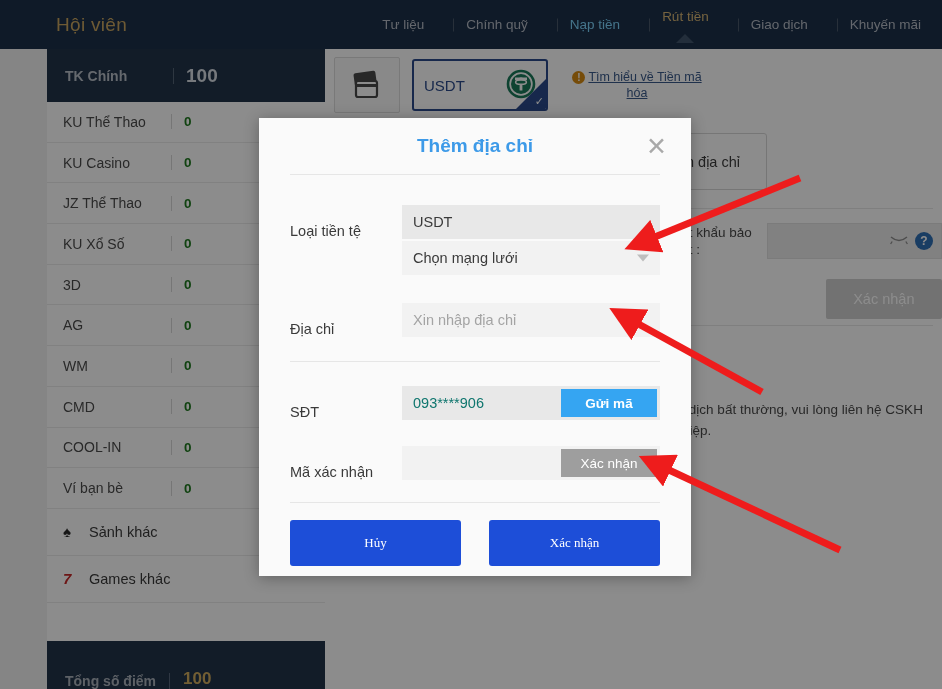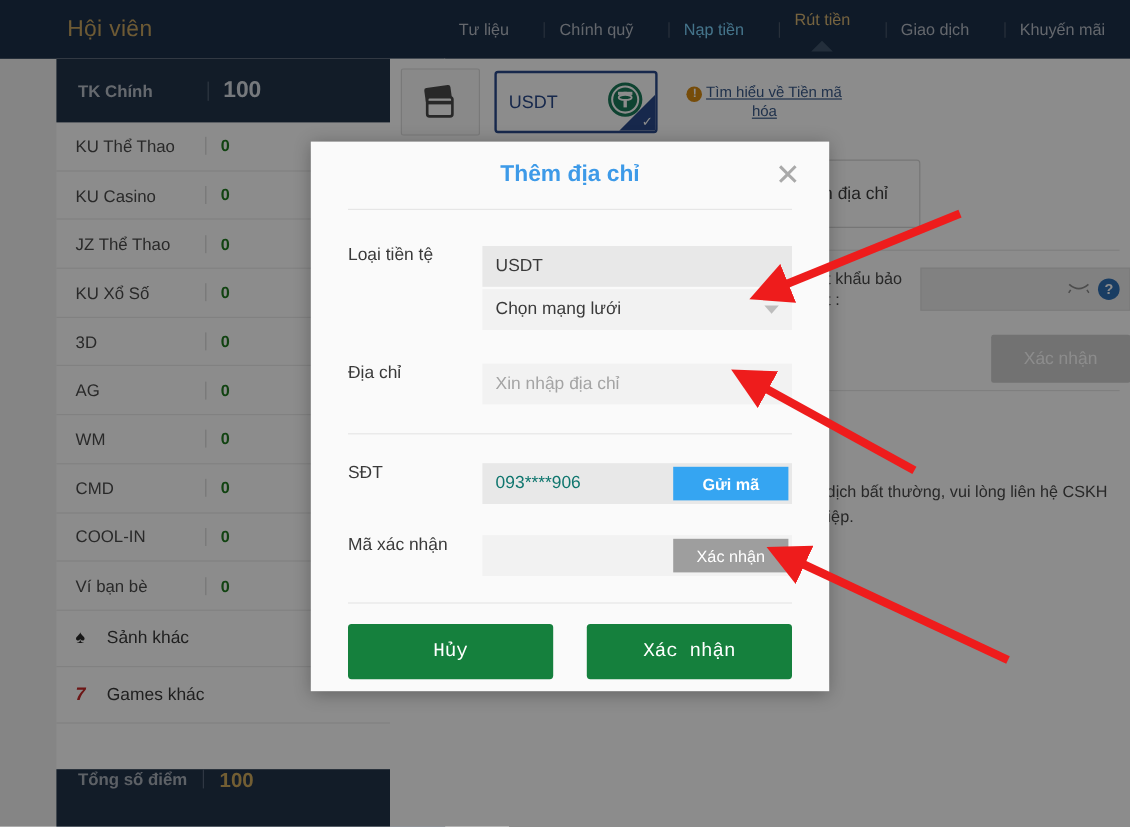--- a/index.html
+++ b/index.html
@@ -67,21 +67,21 @@
   .row .div { width: 1px; height: 15px; background: #d8d8d8; margin-right: 12px; }
   .row .val { color: #1f7a1f; font-size: 13.5px; font-weight: bold; }
   .row.sec { height: 47px; color: #3a3a3a; font-size: 14.5px; position: relative; }
   .row.sec .ic { width: 26px; font-size: 15px; }
   .chev {
     position: absolute; right: 18px; top: 50%; transform: translateY(-50%);
     color: #9a9a9a; font-size: 13px;
   }
   .totbar {
     position: absolute; left: 0; bottom: 0; width: 324px; height: 48px;
-    background: #22344a; display: flex; align-items: flex-start; padding: 0 18px;
+    background: #22344a; display: flex; align-items: flex-end; padding: 0 18px;
   }
   .totbar .nm { color: #aab1bb; font-size: 14px; font-weight: bold; }
   .totbar .div { width: 1px; height: 16px; background: #56647a; margin: 0 13px; }
   .totbar .val { color: #d0ab5e; font-size: 17px; font-weight: bold; }
 
   
   .main { position: absolute; left: 325px; top: 49px; width: 617px; height: 640px; background: #fff; }
   .method-row { display: flex; align-items: center; height: 72px; padding-left: 9px; }
   .card-ico-box {
     width: 66px; height: 56px; border: 1px solid #dcdcdc; background: #fafafa;
@@ -164,21 +164,21 @@
     background: #fafafa; z-index: 60; box-shadow: 0 2px 14px rgba(0,0,0,.3);
   }
   .m-head { height: 56px; position: relative; display: flex; align-items: center; justify-content: center; }
   .m-title { color: #3d9ae8; font-size: 19px; font-weight: bold; }
   .m-close {
     position: absolute; right: 24px; top: 17px; color: #a9a9a9; font-size: 25px;
     cursor: pointer; line-height: 22px; font-weight: 300;
   }
   .m-hr { height: 1px; background: #e6e6e6; margin: 0 31px; }
   .m-body { padding: 14px 31px 0 31px; }
-  .f-row { display: flex; align-items: flex-start; margin-bottom: 0; }
+  .f-row { display: flex; align-items: flex-end; margin-bottom: 0; }
   .f-lbl { width: 112px; font-size: 14.5px; color: #3a3a3a; }
   .f-box {
     flex: 1; height: 34px; display: flex; align-items: center; padding: 0 11px;
     font-size: 14.5px; color: #3a3a3a; position: relative;
   }
   .f-box.grey { background: #e8e8e8; }
   .f-box.lgrey { background: #f2f2f2; }
   .f-box .ph { color: #a4a4a4; }
   .sel-caret {
     position: absolute; right: 11px; top: 50%; transform: translateY(-50%);
@@ -190,22 +190,22 @@
   .btn-send {
     width: 96px; height: 28px; margin-right: 3px; background: #35a5f2; color: #fff;
     border: none; font-size: 13.5px; font-family: inherit; font-weight: bold; cursor: pointer;
   }
   .btn-verify {
     width: 96px; height: 28px; margin-right: 3px; background: #9e9e9e; color: #fff;
     border: none; font-size: 13.5px; font-family: inherit; cursor: pointer;
   }
   .m-foot { display: flex; gap: 28px; padding: 17px 31px 0 31px; }
   .m-btn {
-    width: 175px; height: 46px; background: #15803d; color: #fff; border: none;
-    font-size: 16px; font-family: Liberation Mono, monospace; cursor: pointer; border-radius: 3px;
+    width: 175px; height: 46px; background: #1d4ed8; color: #fff; border: none;
+    font-size: 13px; font-family: Liberation Serif, serif; cursor: pointer; border-radius: 3px;
   }
 
   
   .arrows { position: absolute; left: 0; top: 0; width: 942px; height: 689px; z-index: 80; pointer-events: none; }
 </style>
 </head>
 <body>
 
 <div id="root">
 

